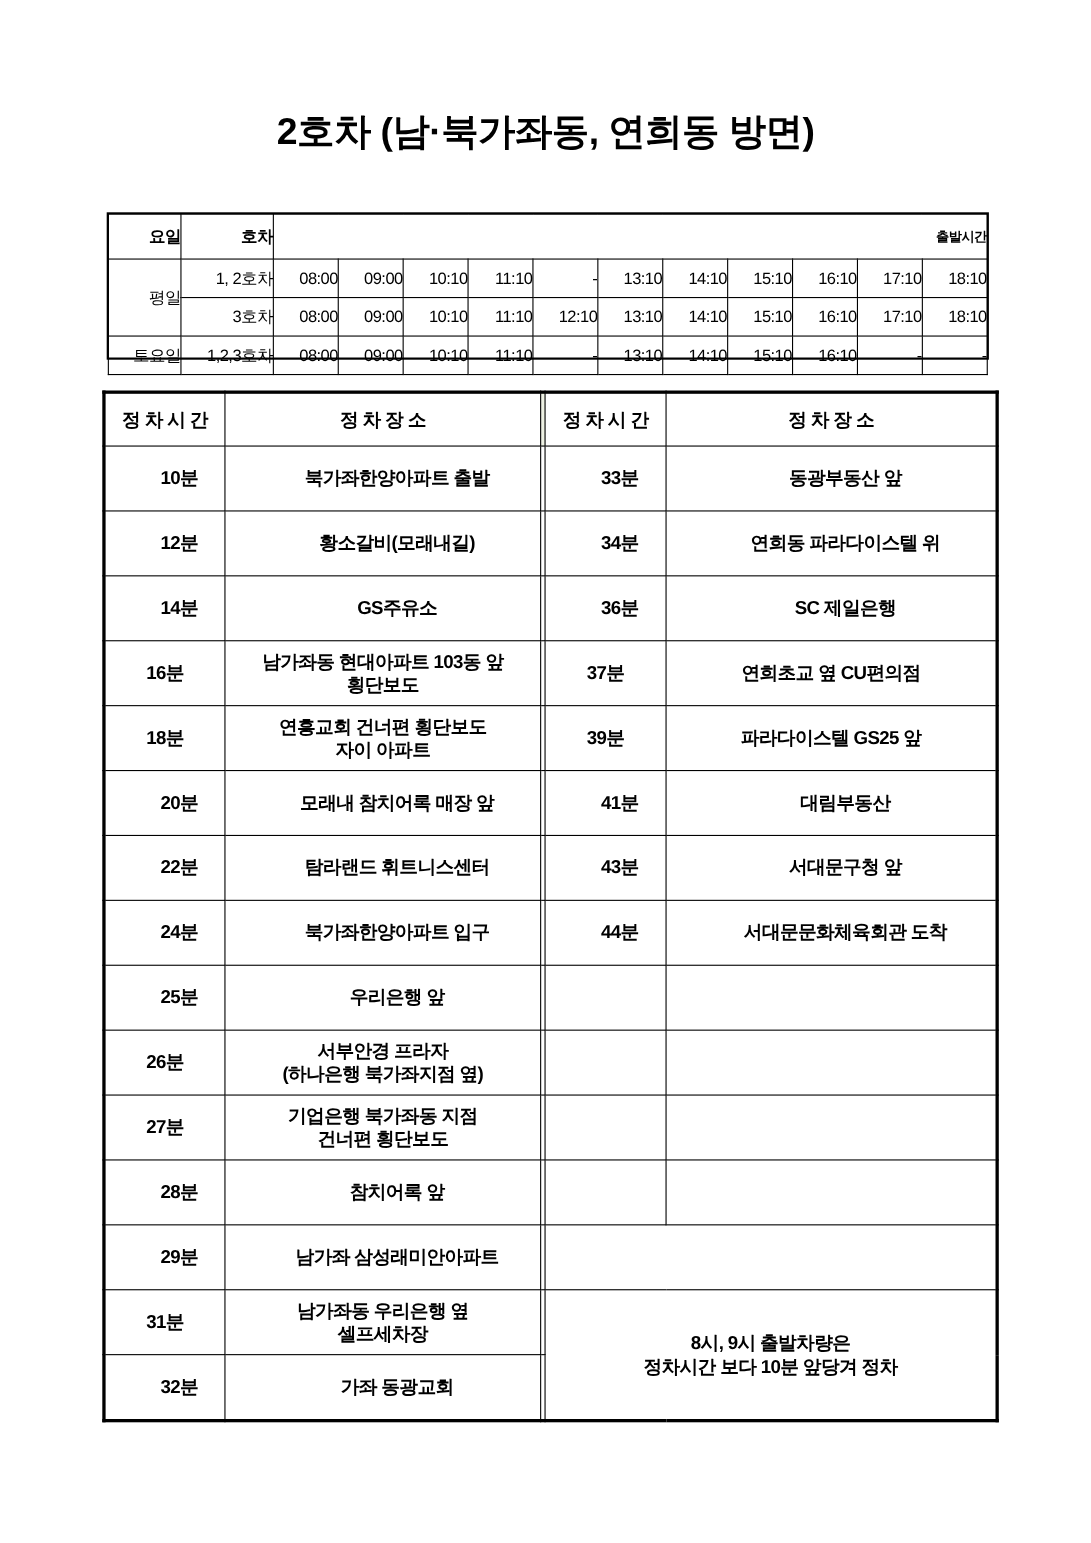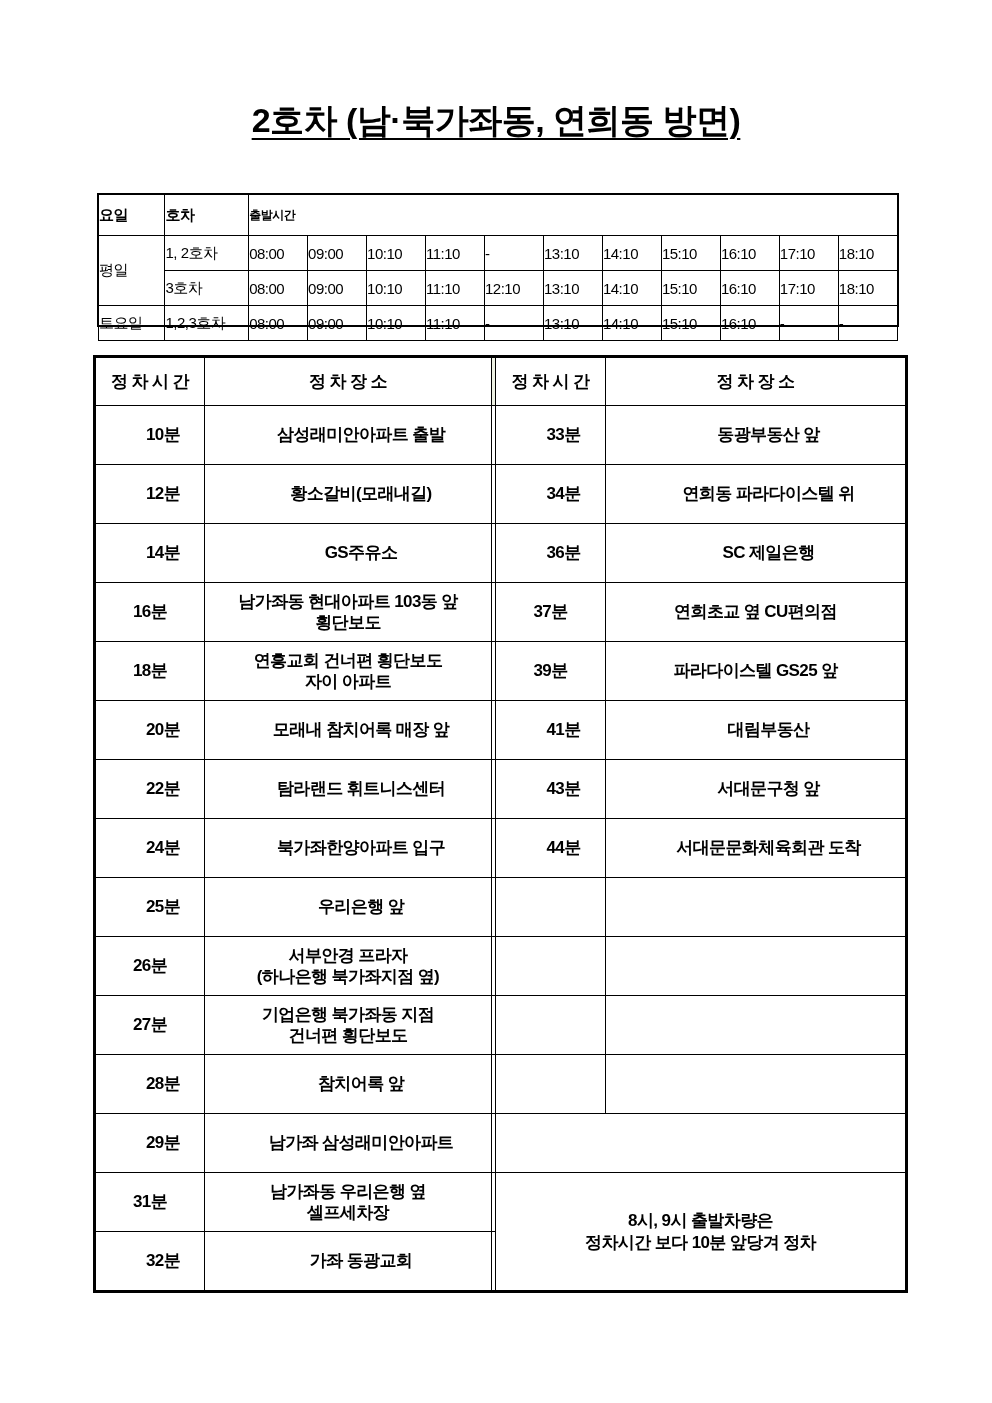--- a/index.html
+++ b/index.html
@@ -22,40 +22,39 @@
     left: 0;
     top: 100px;
     width: 992px;
     text-align: center;
     font-size: 34px;
     font-weight: bold;
     letter-spacing: -0.5px;
     line-height: 1.2;
   }
   .page-title span.ul {
-    text-decoration: underline;
     text-underline-offset: 6px;
     text-decoration-thickness: 2px;
   }
 
   
   .dep-wrap {
     position: absolute;
     left: 98px;
     top: 194px;
     width: 800px;
   }
   table.dep {
     border-collapse: collapse;
     width: 800px;
     table-layout: fixed;
   }
   table.dep td, table.dep th {
     border: 1px solid #000;
-    text-align: left;
+    text-align: right;
     vertical-align: middle;
     font-size: 15px;
     font-weight: normal;
     padding: 0;
     height: 34px;
     background: #ffffff;
     letter-spacing: -0.5px;
   }
   table.dep .hdr {
     font-weight: bold;
@@ -245,21 +244,21 @@
     <tbody id="stops-body">
         <tr>
           <td class="hdr-cell">정 차 시 간</td>
           <td class="hdr-cell">정 차 장 소</td>
           <td class="gap-cell gap-hdr"></td>
           <td class="hdr-cell">정 차 시 간</td>
           <td class="hdr-cell">정 차 장 소</td>
         </tr>
         <tr class="r1">
           <td class="time-cell">10분</td>
-          <td class="place-cell">삼성래미안아파트 출발</td>
+          <td class="place-cell">북가좌한양아파트 출발</td>
           <td class="gap-cell"></td>
           <td class="time-cell">33분</td>
           <td class="place-cell">동광부동산 앞</td>
         </tr>
         <tr class="r1">
           <td class="time-cell">12분</td>
           <td class="place-cell">황소갈비(모래내길)</td>
           <td class="gap-cell"></td>
           <td class="time-cell">34분</td>
           <td class="place-cell">연희동 파라다이스텔 위</td>

